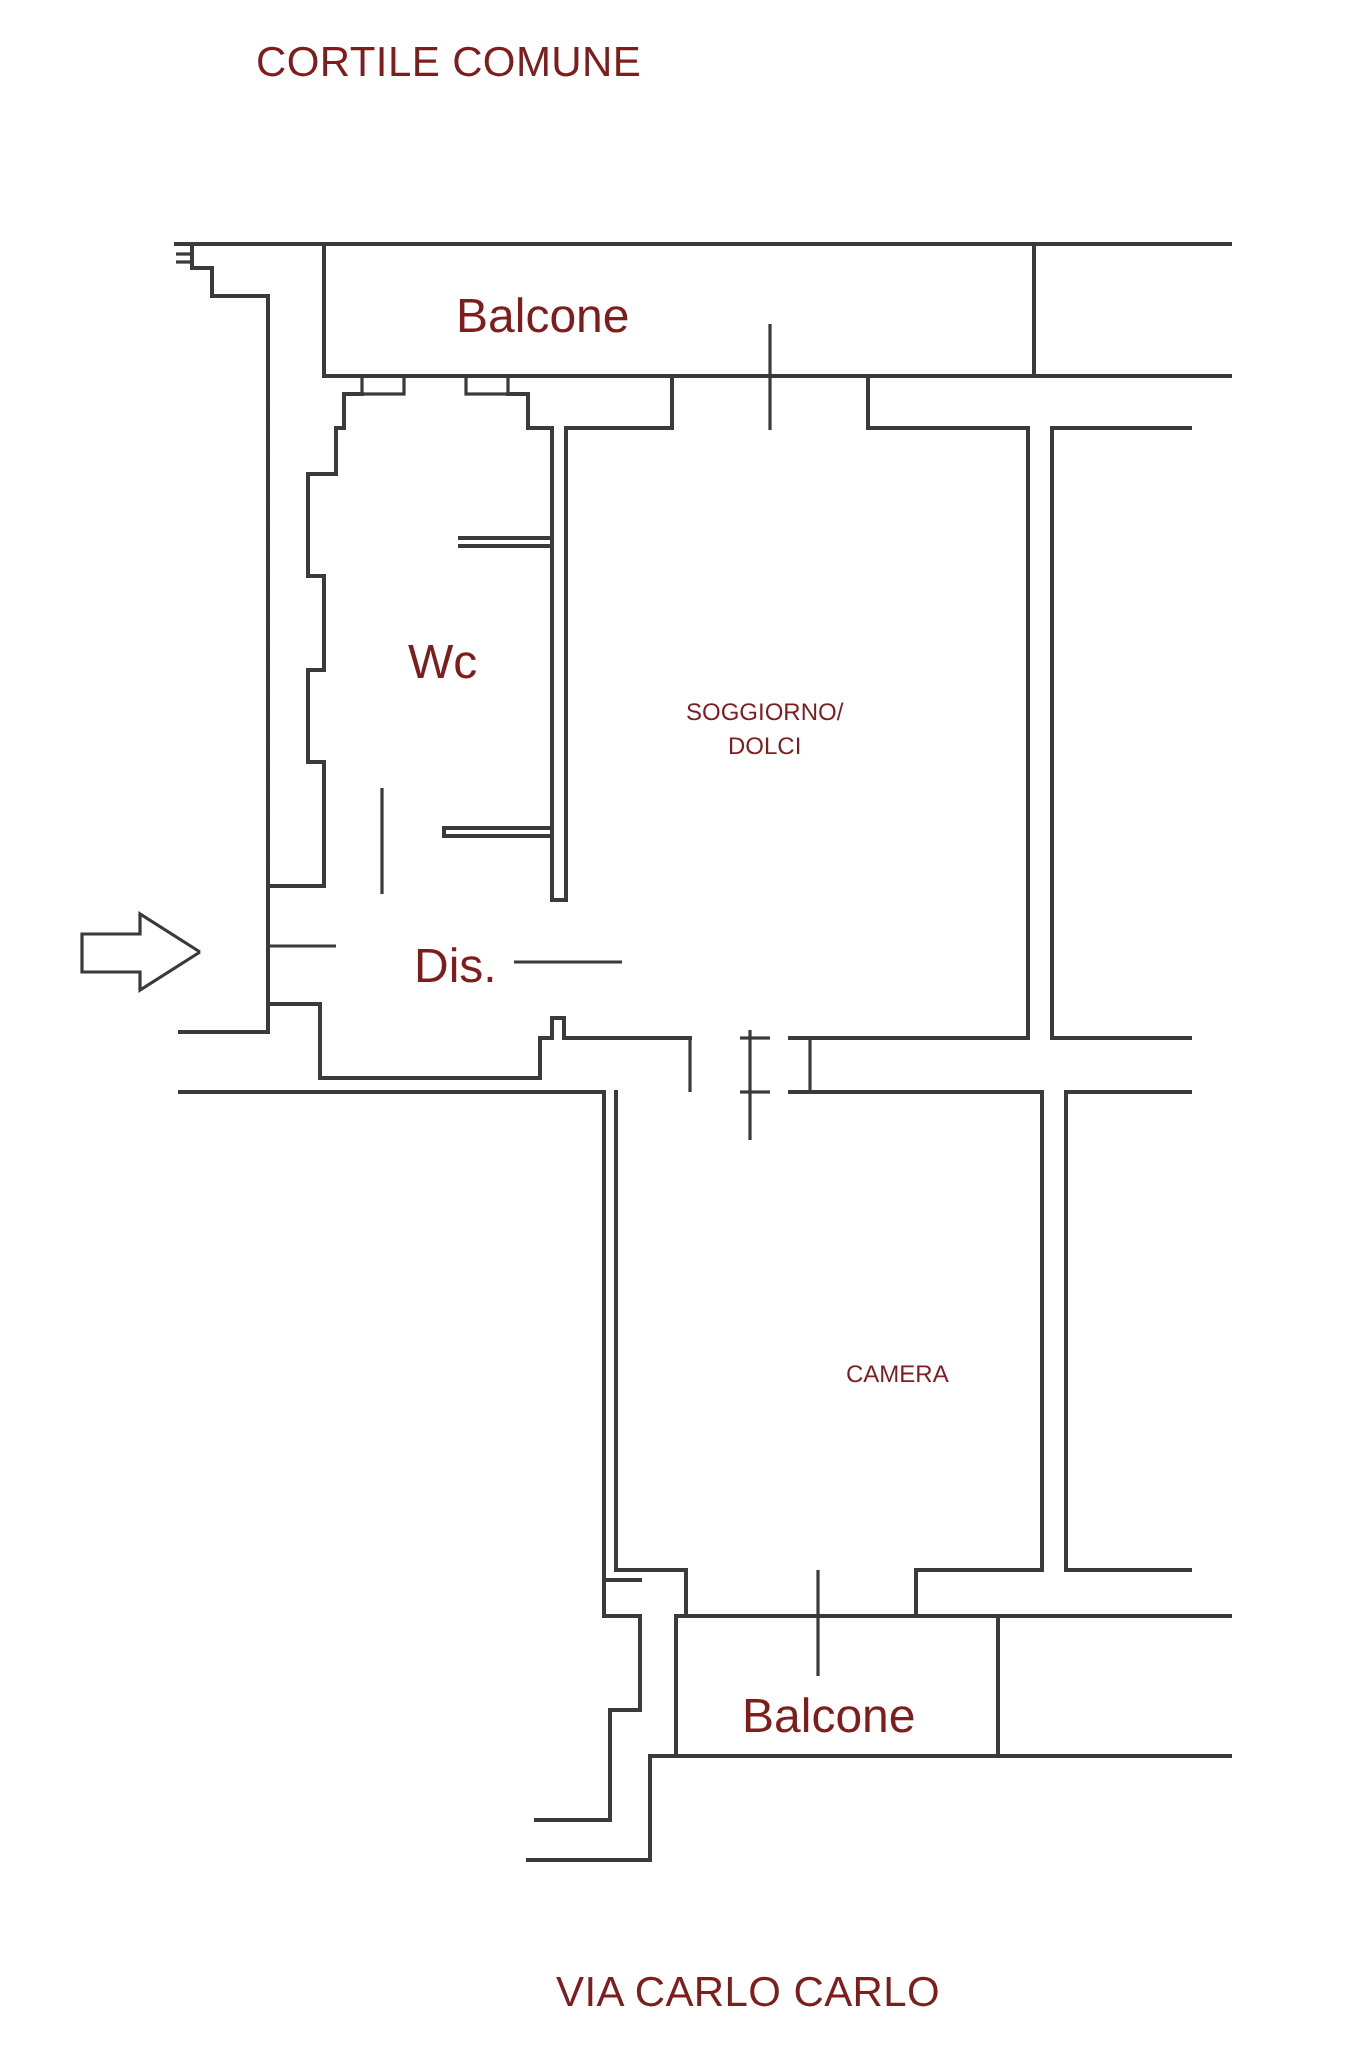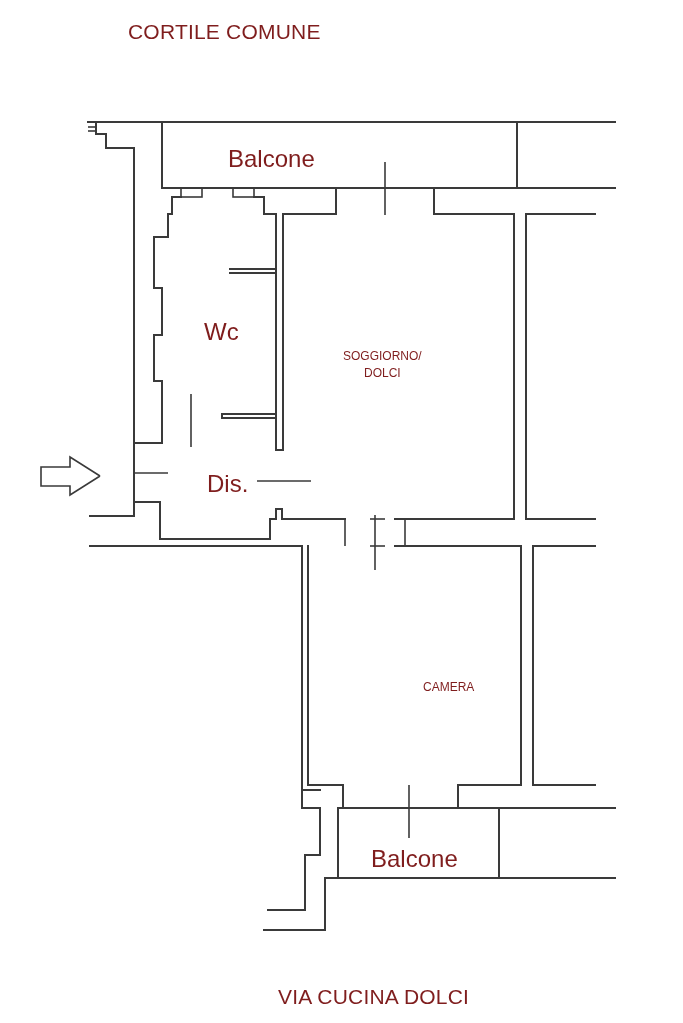--- a/index.html
+++ b/index.html
@@ -10,21 +10,21 @@
     .dash { fill: none; stroke: #3a3a3a; stroke-width: 1.2; stroke-dasharray: 3 3; }
     .lbl { position: absolute; color: #7f1d1d; white-space: nowrap; }
     .title { font-size: 21px; letter-spacing: 0.2px; }
     .room-big { font-size: 24px; }
     .room-small { font-size: 12px; text-align: center; line-height: 17px; }
   </style>
 </head>
 <body>
 
 <div class="lbl title" style="left:128px; top:20px;">CORTILE COMUNE</div>
-<div class="lbl title" style="left:278px; top:985px;">VIA CUCINA DOLCI</div>
+<div class="lbl title" style="left:278px; top:985px;">VIA CARLO CARLO</div>
 
 <svg width="683" height="1023" viewBox="0 0 683 1023">
 
   <g>
     <polyline class="wall" points="88,122 615,122"></polyline>
     <polyline class="wall" points="162,122 162,188 615,188"></polyline>
     <polyline class="wall" points="517,122 517,188"></polyline>
   </g>
 
   <g>

